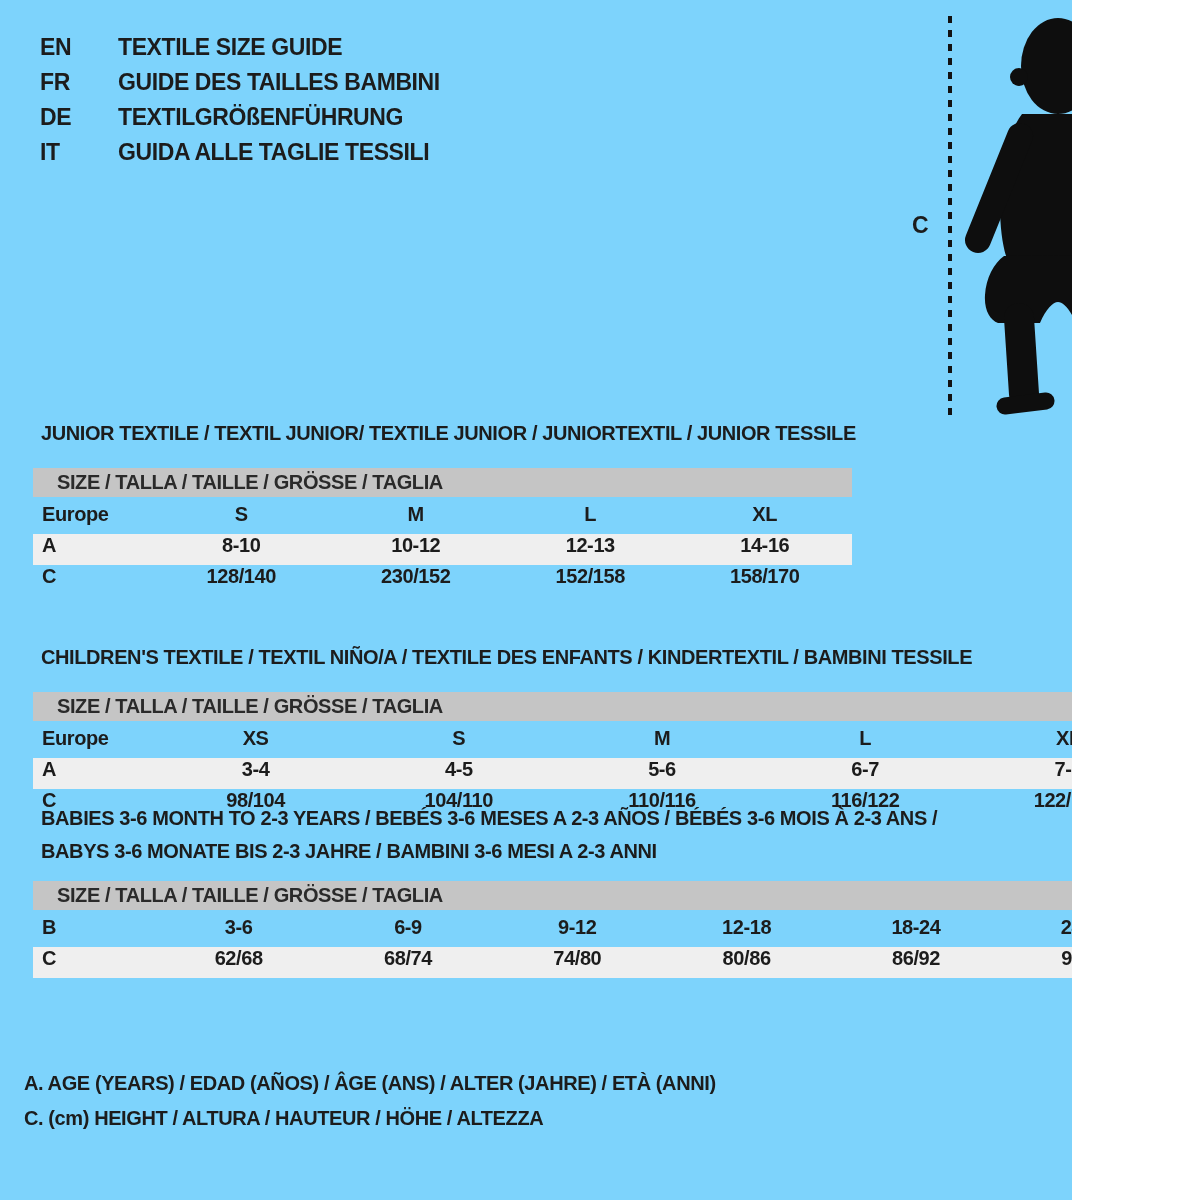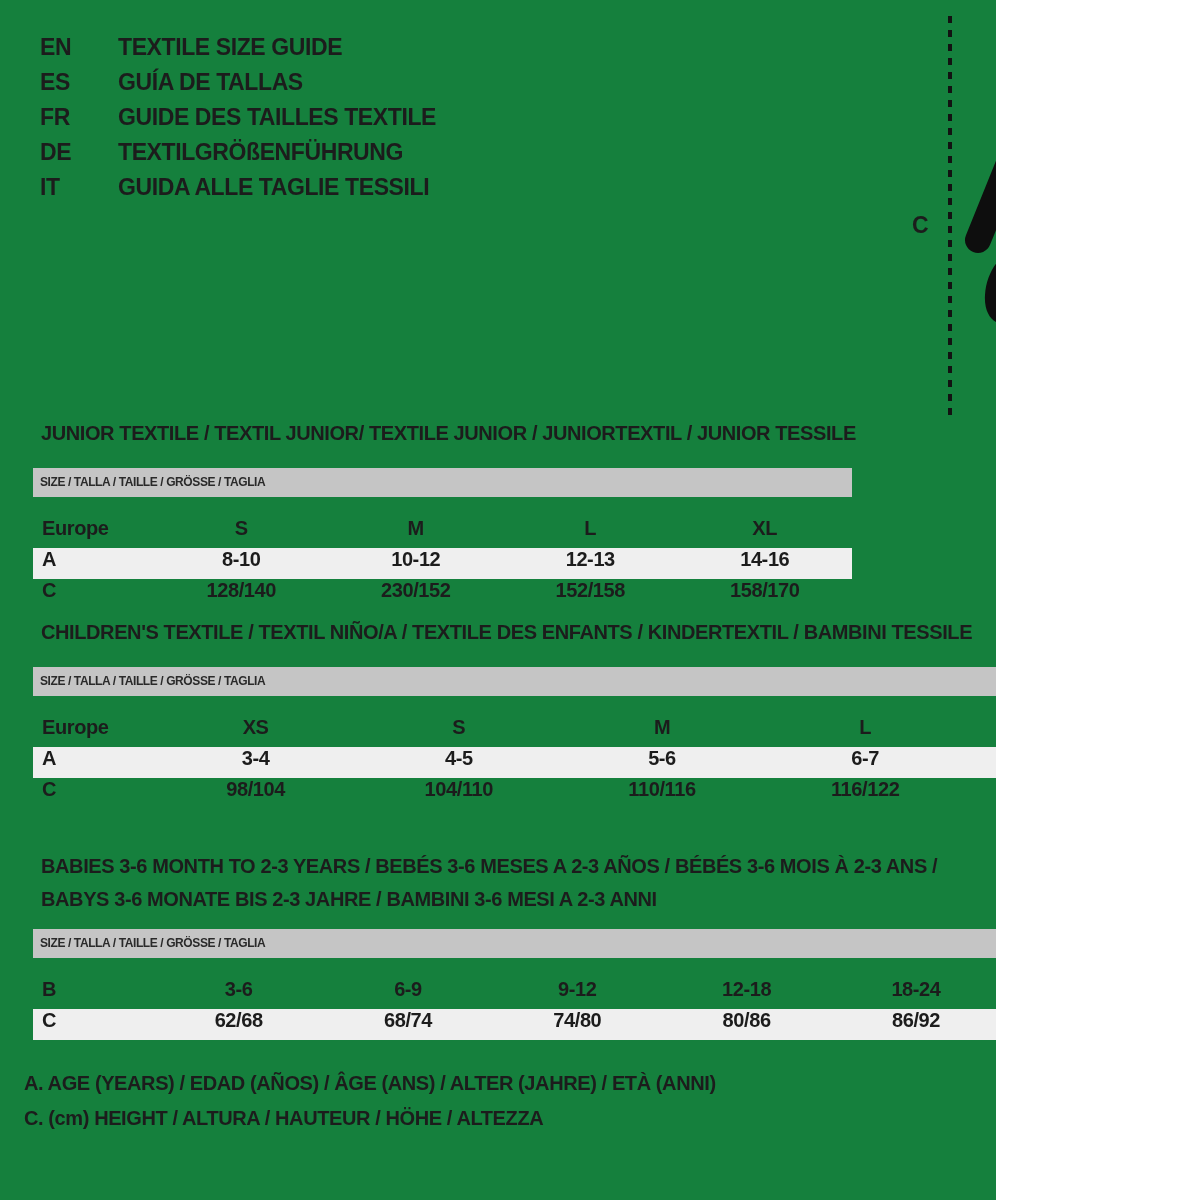--- a/index.html
+++ b/index.html
@@ -1,66 +1,62 @@
 <!DOCTYPE html>
 <html><head>
 <meta charset="utf-8">
 <style>
   html,body{margin:0;padding:0;background:#ffffff;}
   #canvas{
-    position:relative;width:996px;height:1200px;background:#15803d;overflow:hidden;
+    position:relative;width:1072px;height:1200px;background:#7dd3fc;overflow:hidden;
     font-family:"Liberation Sans",sans-serif;font-weight:bold;color:#1c1c1c;
     letter-spacing:-0.4px;
   }
   
   .lang-block{position:absolute;left:40px;top:30px;}
   .lang-row{display:flex;height:35px;align-items:center;font-size:23px;}
   .lang-code{width:78px;}
   .lang-label{white-space:nowrap;}
   
   .figure{position:absolute;left:900px;top:0;width:300px;height:440px;}
   .measure-line{
     position:absolute;left:48px;top:16px;width:4px;height:400px;
     background:repeating-linear-gradient(to bottom,#121212 0 7px,transparent 7px 14px);
   }
   .measure-label{position:absolute;left:12px;top:212px;font-size:23px;}
   .baby-svg{position:absolute;left:58px;top:10px;}
   
   .section{position:absolute;left:33px;}
   .section-junior{top:421px;width:819px;}
-  .section-children{top:620px;width:1137px;}
-  .section-babies{top:850px;width:1137px;}
+  .section-children{top:645px;width:1137px;}
+  .section-babies{top:802px;width:1137px;}
   .section-title{font-size:20px;line-height:24px;margin-bottom:23px;padding-left:8px;white-space:nowrap;}
   .section-babies .section-title{white-space:normal;line-height:33px;margin-bottom:13px;max-width:920px;}
-  .t-head{background:#c5c5c5;height:29px;line-height:29px;padding-left:7px;font-size:12px;color:#2a2a2a;margin-bottom:20px;}
+  .t-head{background:#c5c5c5;height:29px;line-height:29px;padding-left:24px;font-size:20px;color:#2a2a2a;margin-bottom:6px;}
   .t-row{display:flex;height:31px;align-items:flex-start;font-size:20px;}
   .t-row.shaded{background:#efefef;}
   .t-label{width:112px;padding-left:9px;flex:none;}
   .t-cell{flex:1;text-align:center;}
   
   .footnotes{position:absolute;left:24px;top:1066px;}
   .footnote-line{height:35px;line-height:35px;font-size:20px;white-space:nowrap;}
 </style>
 </head>
 <body>
 
 <div id="canvas">
 
   <div class="lang-block">
       <div class="lang-row">
         <span class="lang-code">EN</span>
         <span class="lang-label">TEXTILE SIZE GUIDE</span>
       </div>
       <div class="lang-row">
-        <span class="lang-code">ES</span>
-        <span class="lang-label">GUÍA DE TALLAS</span>
-      </div>
-      <div class="lang-row">
         <span class="lang-code">FR</span>
-        <span class="lang-label">GUIDE DES TAILLES TEXTILE</span>
+        <span class="lang-label">GUIDE DES TAILLES BAMBINI</span>
       </div>
       <div class="lang-row">
         <span class="lang-code">DE</span>
         <span class="lang-label">TEXTILGRÖßENFÜHRUNG</span>
       </div>
       <div class="lang-row">
         <span class="lang-code">IT</span>
         <span class="lang-label">GUIDA ALLE TAGLIE TESSILI</span>
       </div>
     </div>

